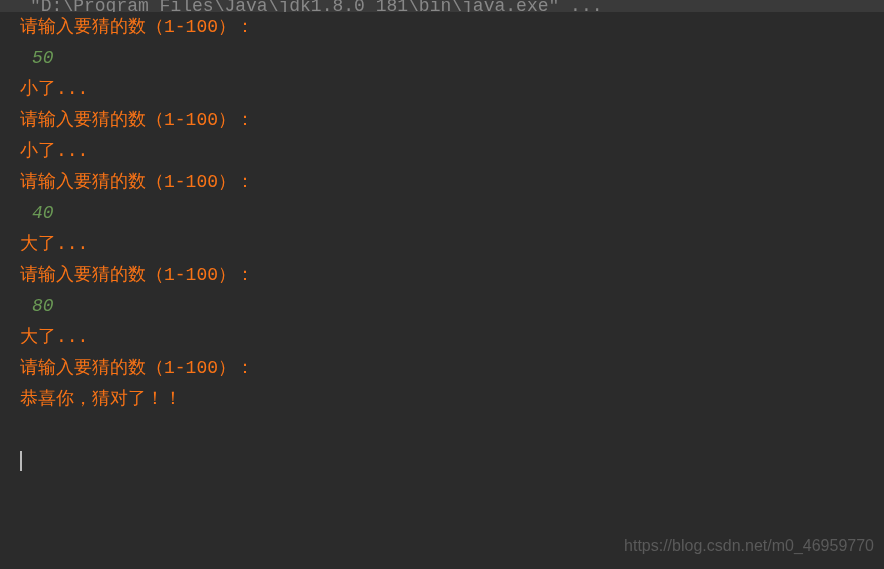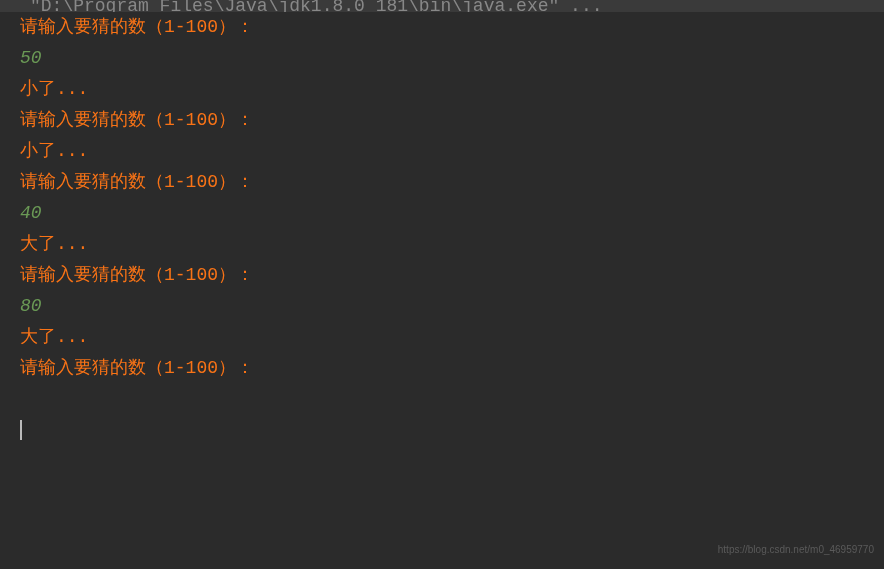--- a/index.html
+++ b/index.html
@@ -37,38 +37,39 @@
       align-items: center;
     }
     .output-line {
       color: #f97316;
       white-space: pre;
     }
     .input-line {
       color: #6a9955;
       font-style: italic;
       white-space: pre;
+      margin-left: 12px;
     }
     .blank-line {
       height: 31px;
     }
     .cursor {
       display: inline-block;
       width: 2px;
       height: 20px;
       background-color: #bbbbbb;
       vertical-align: middle;
       margin-left: 0px;
     }
     .watermark {
       position: absolute;
       bottom: 14px;
       right: 10px;
       color: #5a5a5a;
-      font-size: 10px;
+      font-size: 16px;
       font-family: Arial, sans-serif;
     }
   </style>
 </head>
 <body>
 
 <div class="console-area">
   <div class="command-line">
     <span>"D:\Program Files\Java\jdk1.8.0_181\bin\java.exe" ...</span>
   </div>
@@ -77,17 +78,18 @@
   <div class="output-line">小了...</div>
   <div class="output-line">请输入要猜的数（1-100）：</div>
   <div class="output-line">小了...</div>
   <div class="output-line">请输入要猜的数（1-100）：</div>
   <div class="input-line">40</div>
   <div class="output-line">大了...</div>
   <div class="output-line">请输入要猜的数（1-100）：</div>
   <div class="input-line">80</div>
   <div class="output-line">大了...</div>
   <div class="output-line">请输入要猜的数（1-100）：</div>
+  <div class="output-line">恭喜你，猜对了！！</div>
   <div class="blank-line"></div>
   <div><span class="cursor"></span></div>
 </div>
 
 <div class="watermark">https://blog.csdn.net/m0_46959770</div>
 
 </body></html>

